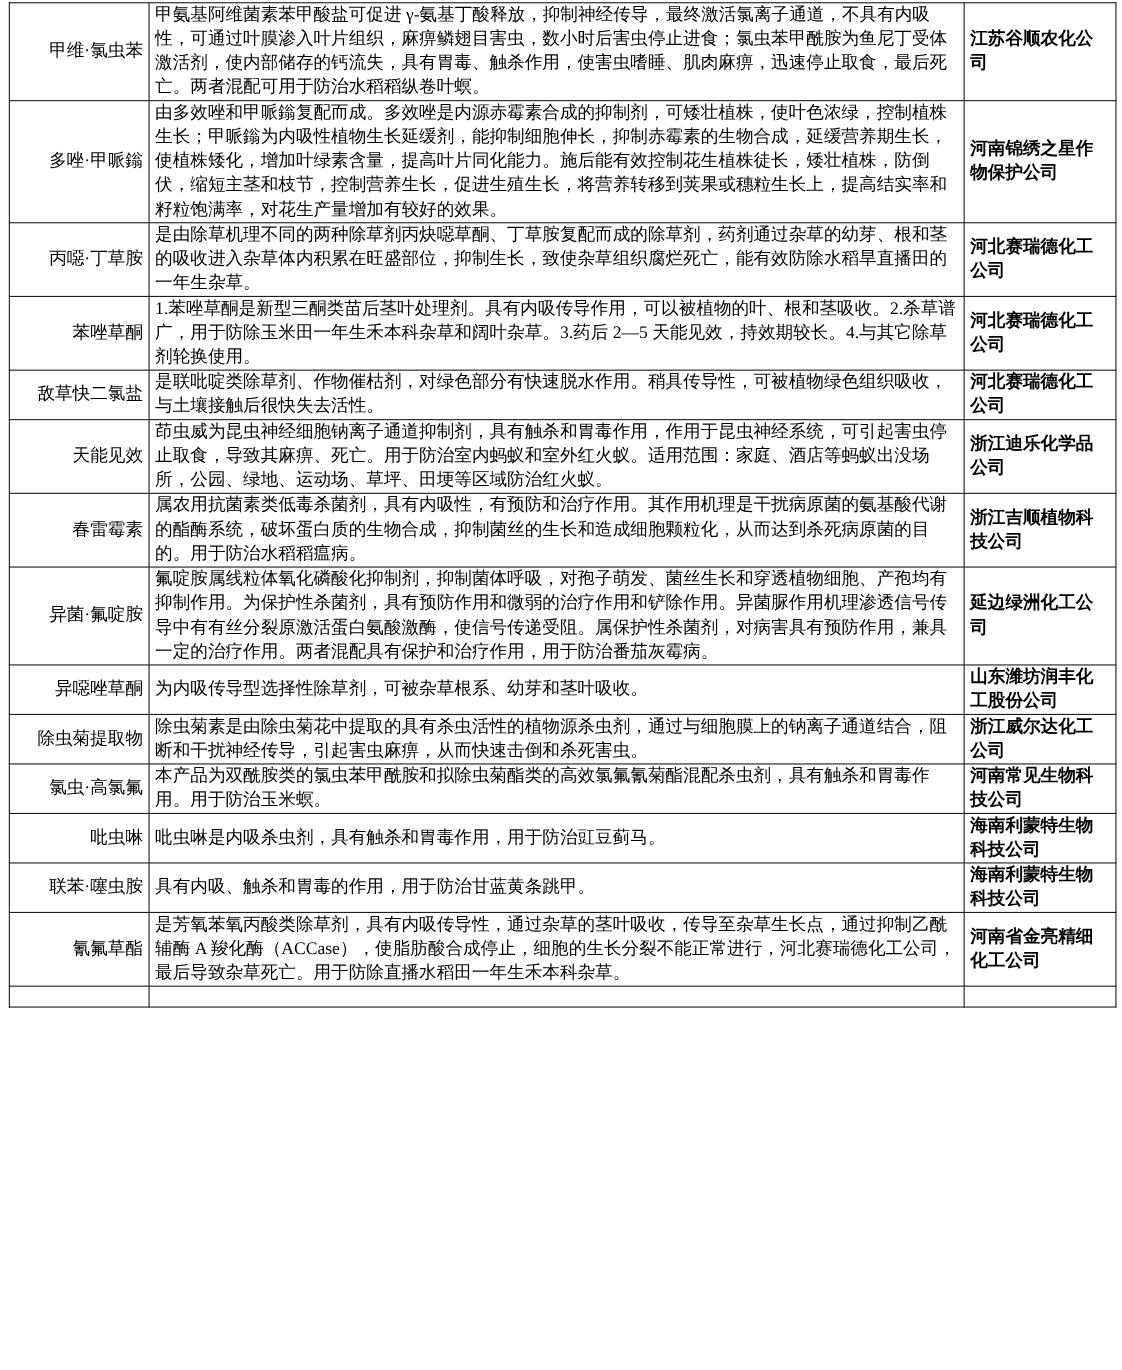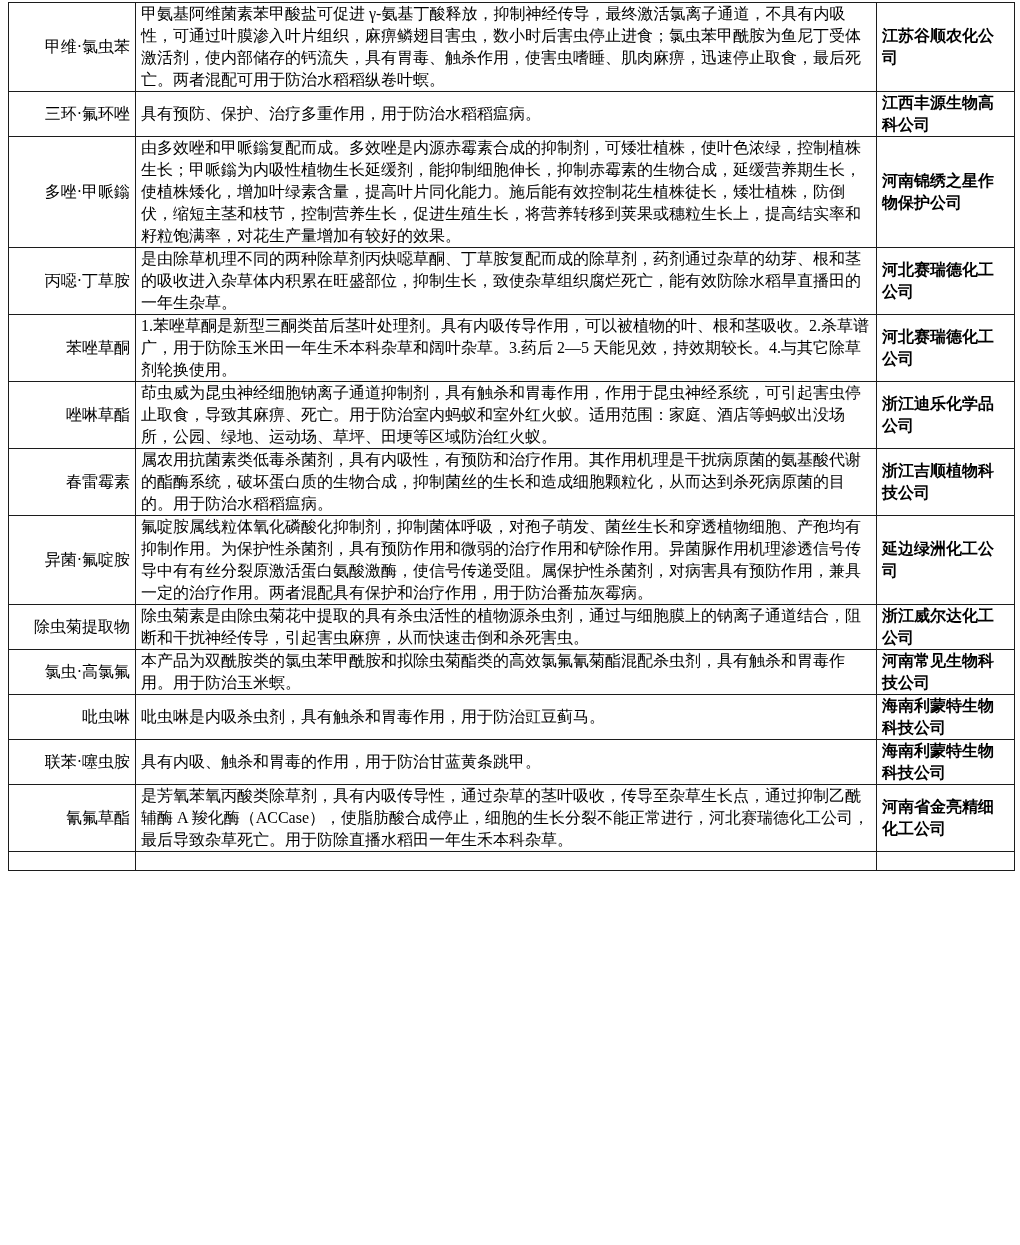--- a/index.html
+++ b/index.html
@@ -57,53 +57,58 @@
       <col style="width:741px">
       <col style="width:138px">
     </colgroup>
     <tbody>
       <tr>
         <td class="col-name">甲维·氯虫苯</td>
         <td class="col-desc">甲氨基阿维菌素苯甲酸盐可促进 γ-氨基丁酸释放，抑制神经传导，最终激活氯离子通道，不具有内吸性，可通过叶膜渗入叶片组织，麻痹鳞翅目害虫，数小时后害虫停止进食；氯虫苯甲酰胺为鱼尼丁受体激活剂，使内部储存的钙流失，具有胃毒、触杀作用，使害虫嗜睡、肌肉麻痹，迅速停止取食，最后死亡。两者混配可用于防治水稻稻纵卷叶螟。</td>
         <td class="col-company">江苏谷顺农化公司</td>
       </tr>
       <tr>
-        <td class="col-name">三环·氟环唑</td>
-        <td class="col-desc">具有预防、保护、治疗多重作用，用于防治水稻稻瘟病。</td>
-        <td class="col-company">江西丰源生物高科公司</td>
-      </tr>
-      <tr>
         <td class="col-name">多唑·甲哌鎓</td>
         <td class="col-desc">由多效唑和甲哌鎓复配而成。多效唑是内源赤霉素合成的抑制剂，可矮壮植株，使叶色浓绿，控制植株生长；甲哌鎓为内吸性植物生长延缓剂，能抑制细胞伸长，抑制赤霉素的生物合成，延缓营养期生长，使植株矮化，增加叶绿素含量，提高叶片同化能力。施后能有效控制花生植株徒长，矮壮植株，防倒伏，缩短主茎和枝节，控制营养生长，促进生殖生长，将营养转移到荚果或穗粒生长上，提高结实率和籽粒饱满率，对花生产量增加有较好的效果。</td>
         <td class="col-company">河南锦绣之星作物保护公司</td>
       </tr>
       <tr>
         <td class="col-name">丙噁·丁草胺</td>
         <td class="col-desc">是由除草机理不同的两种除草剂丙炔噁草酮、丁草胺复配而成的除草剂，药剂通过杂草的幼芽、根和茎的吸收进入杂草体内积累在旺盛部位，抑制生长，致使杂草组织腐烂死亡，能有效防除水稻旱直播田的一年生杂草。</td>
         <td class="col-company">河北赛瑞德化工公司</td>
       </tr>
       <tr>
         <td class="col-name">苯唑草酮</td>
         <td class="col-desc">1.苯唑草酮是新型三酮类苗后茎叶处理剂。具有内吸传导作用，可以被植物的叶、根和茎吸收。2.杀草谱广，用于防除玉米田一年生禾本科杂草和阔叶杂草。3.药后 2—5 天能见效，持效期较长。4.与其它除草剂轮换使用。</td>
         <td class="col-company">河北赛瑞德化工公司</td>
       </tr>
       <tr>
-        <td class="col-name">唑啉草酯</td>
+        <td class="col-name">敌草快二氯盐</td>
+        <td class="col-desc">是联吡啶类除草剂、作物催枯剂，对绿色部分有快速脱水作用。稍具传导性，可被植物绿色组织吸收，与土壤接触后很快失去活性。</td>
+        <td class="col-company">河北赛瑞德化工公司</td>
+      </tr>
+      <tr>
+        <td class="col-name">天能见效</td>
         <td class="col-desc">茚虫威为昆虫神经细胞钠离子通道抑制剂，具有触杀和胃毒作用，作用于昆虫神经系统，可引起害虫停止取食，导致其麻痹、死亡。用于防治室内蚂蚁和室外红火蚁。适用范围：家庭、酒店等蚂蚁出没场所，公园、绿地、运动场、草坪、田埂等区域防治红火蚁。</td>
         <td class="col-company">浙江迪乐化学品公司</td>
       </tr>
       <tr>
         <td class="col-name">春雷霉素</td>
         <td class="col-desc">属农用抗菌素类低毒杀菌剂，具有内吸性，有预防和治疗作用。其作用机理是干扰病原菌的氨基酸代谢的酯酶系统，破坏蛋白质的生物合成，抑制菌丝的生长和造成细胞颗粒化，从而达到杀死病原菌的目的。用于防治水稻稻瘟病。</td>
         <td class="col-company">浙江吉顺植物科技公司</td>
       </tr>
       <tr>
         <td class="col-name">异菌·氟啶胺</td>
         <td class="col-desc">氟啶胺属线粒体氧化磷酸化抑制剂，抑制菌体呼吸，对孢子萌发、菌丝生长和穿透植物细胞、产孢均有抑制作用。为保护性杀菌剂，具有预防作用和微弱的治疗作用和铲除作用。异菌脲作用机理渗透信号传导中有有丝分裂原激活蛋白氨酸激酶，使信号传递受阻。属保护性杀菌剂，对病害具有预防作用，兼具一定的治疗作用。两者混配具有保护和治疗作用，用于防治番茄灰霉病。</td>
         <td class="col-company">延边绿洲化工公司</td>
+      </tr>
+      <tr>
+        <td class="col-name">异噁唑草酮</td>
+        <td class="col-desc">为内吸传导型选择性除草剂，可被杂草根系、幼芽和茎叶吸收。</td>
+        <td class="col-company">山东潍坊润丰化工股份公司</td>
       </tr>
       <tr>
         <td class="col-name">除虫菊提取物</td>
         <td class="col-desc">除虫菊素是由除虫菊花中提取的具有杀虫活性的植物源杀虫剂，通过与细胞膜上的钠离子通道结合，阻断和干扰神经传导，引起害虫麻痹，从而快速击倒和杀死害虫。</td>
         <td class="col-company">浙江威尔达化工公司</td>
       </tr>
       <tr>
         <td class="col-name">氯虫·高氯氟</td>
         <td class="col-desc">本产品为双酰胺类的氯虫苯甲酰胺和拟除虫菊酯类的高效氯氟氰菊酯混配杀虫剂，具有触杀和胃毒作用。用于防治玉米螟。</td>
         <td class="col-company">河南常见生物科技公司</td>

